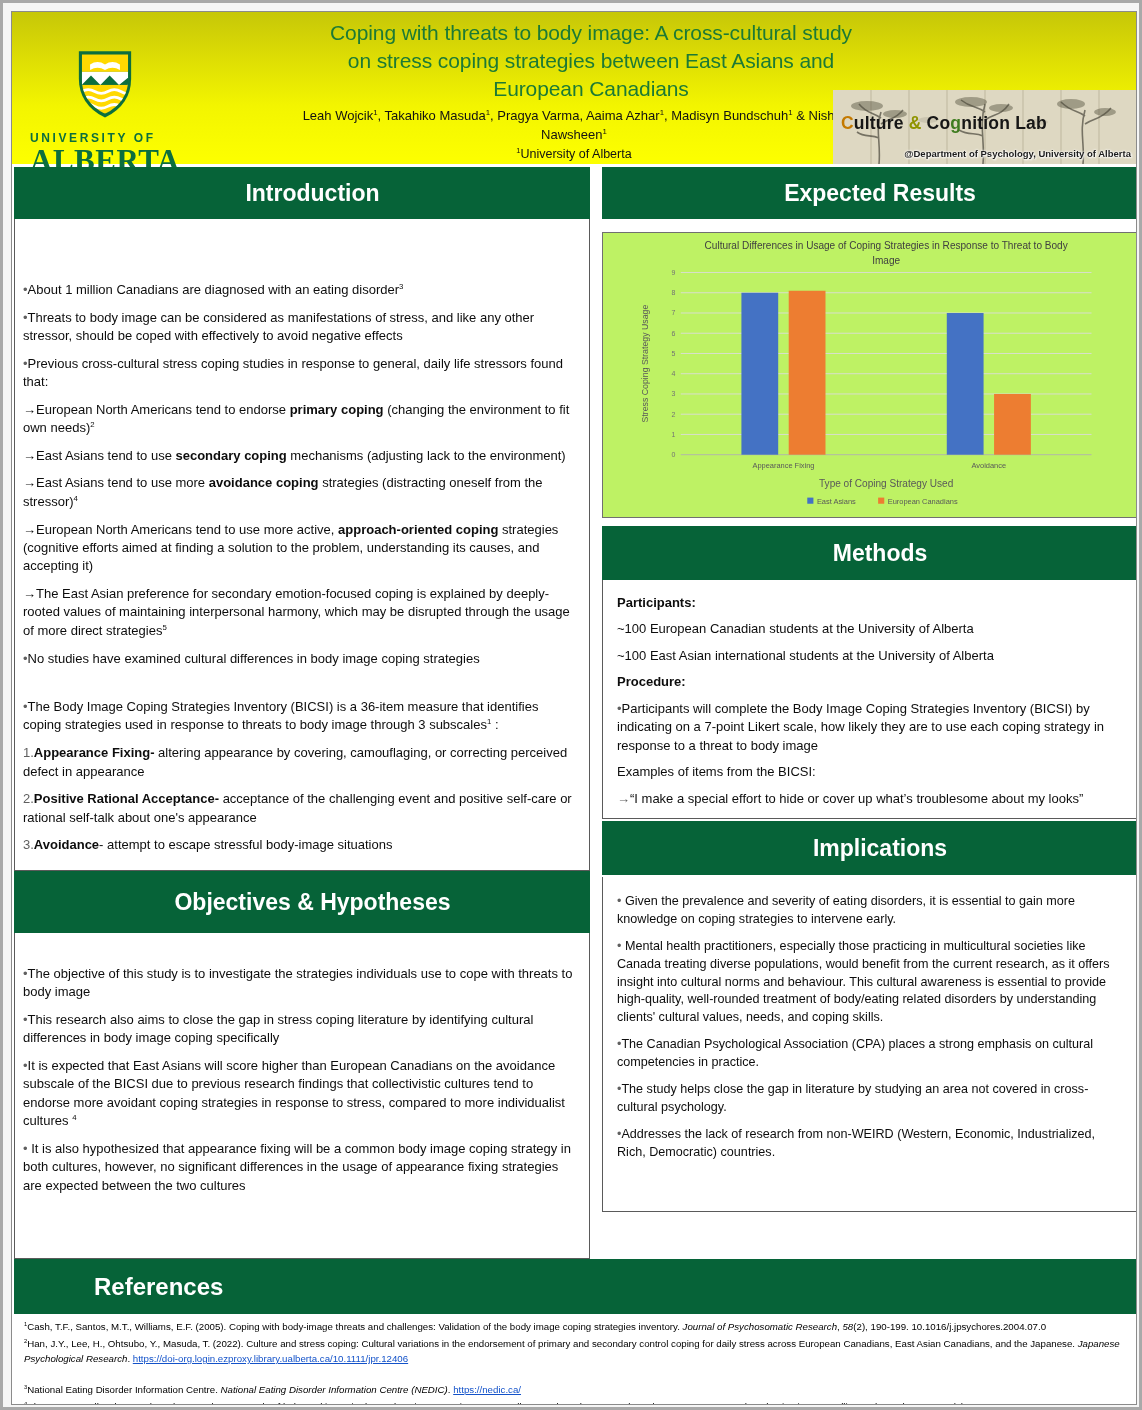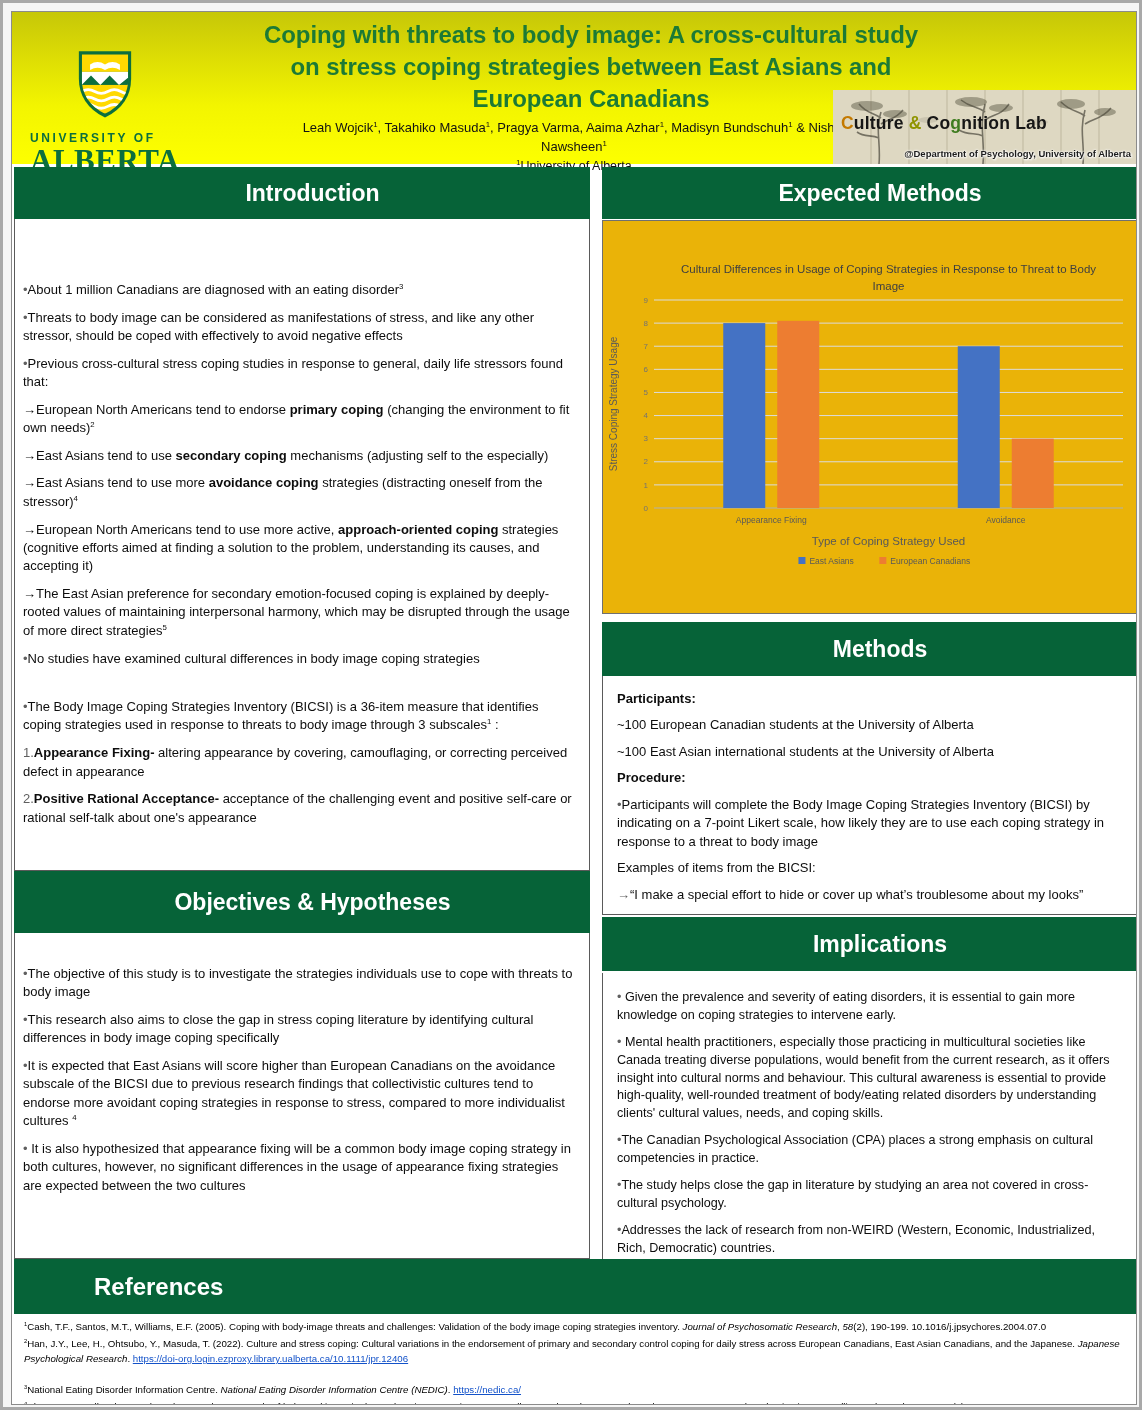--- a/index.html
+++ b/index.html
@@ -8,39 +8,39 @@
   .poster{position:absolute;left:8px;top:8px;width:1126px;height:1394px;background:#ffffff;border:1px solid #8b8b8b;box-sizing:border-box;overflow:hidden;}
 
   
   .header{position:absolute;left:0;top:0;width:100%;height:152px;
     background:linear-gradient(180deg,#c6c708 0%,#dddd04 30%,#f3f500 62%,#fdff00 100%);}
   .logo{position:absolute;left:18px;top:38px;display:flex;align-items:center;gap:13px;flex-direction:column;}
   .logo-text{display:flex;flex-direction:column;}
   .logo-l1{font-size:12px;font-weight:700;letter-spacing:2.6px;color:#0c6e3e;}
   .logo-l2{font-family:"Liberation Serif",serif;font-size:31px;font-weight:700;letter-spacing:.5px;color:#0c6e3e;line-height:1.05;}
   .title-block{position:absolute;left:0;top:7px;width:100%;text-align:center;}
-  .poster-title{font-size:24px;font-weight:700;color:#1c7a35;line-height:1.33;letter-spacing:-.1px;padding-left:34px;}
+  .poster-title{font-size:21px;font-weight:400;color:#1c7a35;line-height:1.33;letter-spacing:-.1px;padding-left:34px;}
   .authors{margin:3px auto 0;max-width:600px;font-size:13px;color:#121212;line-height:1.5;}
   .affiliation{font-size:12.5px;color:#121212;margin-top:1px;}
   .lab-banner{position:absolute;right:0;top:78px;width:303px;height:74px;overflow:hidden;background:#ded8c2;}
   .lab-bg{position:absolute;inset:0;}
   .lab-name{position:absolute;left:8px;top:23px;font-size:17.5px;font-weight:700;color:#161616;letter-spacing:.2px;}
   .lab-attrib{position:absolute;right:5px;bottom:5px;font-size:9.5px;font-weight:700;color:#1c1c1c;
     text-shadow:0 0 2px #fff,0 0 3px #fff,1px 1px 2px #fff;}
 
   
   .col-left{position:absolute;left:2px;top:155px;width:576px;}
   .col-right{position:absolute;left:590px;top:155px;width:535px;}
   .bar{background:#066338;color:#ffffff;font-weight:700;display:flex;align-items:center;justify-content:center;font-size:23px;padding-left:21px;}
   .h52{height:52px}.h62{height:62px}.h63{height:54px}
   .content{background:#fff;border:1px solid #5a5a5a;border-top:none;box-sizing:border-box;
     font-size:13px;line-height:1.42;color:#0d0d0d;overflow:hidden;}
   .intro{height:652px;padding:62px 10px 0 8px;}
   .objectives{height:326px;padding:32px 12px 0 8px;}
-  .chart-box{height:394px;margin-top:1px;border:1px solid #707070;background:#eab308;box-sizing:border-box;padding:1px;}
+  .chart-box{height:286px;margin-top:13px;border:1px solid #707070;background:#bef264;box-sizing:border-box;padding:1px;}
   .methods{height:239px;padding:14px 12px 0 14px;border:1px solid #5a5a5a;border-top:none;}
   .impl{height:335px;margin-top:2px;padding:16px 12px 0 14px;font-size:12.6px;border:1px solid #5a5a5a;border-top:none;}
   .mbar{margin-top:8px;}
   .ibar{margin-top:2px;}
 
   .para{margin-bottom:9px;}
   .methods .para{margin-bottom:8px;}
   .impl .para{margin-bottom:9px;}
 
   
@@ -134,43 +134,44 @@
 
     <div class="col-left">
       <div class="bar h52">
         <span>Introduction</span>
       </div>
       <div class="content intro">
           <div class="para"><span class="dim">•</span><span>About 1 million Canadians are diagnosed with an eating disorder</span><sup>3</sup></div>
           <div class="para"><span class="dim">•</span><span>Threats to body image can be considered as manifestations of stress, and like  any other stressor, should be coped with effectively to avoid negative effects</span></div>
           <div class="para"><span class="dim">•</span><span>Previous cross-cultural stress coping studies in response to general, daily life stressors found that:</span></div>
           <div class="para"><span>→European North Americans tend to endorse </span><span class="b">primary coping</span><span> (changing the environment to fit own needs)</span><sup>2</sup></div>
-          <div class="para"><span>→East Asians tend to use </span><span class="b">secondary coping</span><span> mechanisms (adjusting self to the especially)</span></div>
+          <div class="para"><span>→East Asians tend to use </span><span class="b">secondary coping</span><span> mechanisms (adjusting lack to the environment)</span></div>
           <div class="para"><span>→East Asians tend to use more </span><span class="b">avoidance coping</span><span> strategies (distracting oneself from the stressor)</span><sup>4</sup></div>
           <div class="para"><span>→European North Americans tend to use more active, </span><span class="b">approach-oriented coping</span><span> strategies (cognitive efforts aimed at finding a solution to the problem, understanding its causes, and accepting it)</span></div>
           <div class="para"><span>→The East Asian preference for secondary emotion-focused coping is explained by deeply-rooted values of maintaining interpersonal harmony, which may be disrupted through the usage of more direct strategies</span><sup>5</sup></div>
           <div class="para"><span class="dim">•</span><span>No studies have examined cultural differences in body image coping strategies</span></div>
           <div class="para" style="margin-top: 30px;"><span class="dim">•</span><span>The Body Image Coping Strategies Inventory (BICSI) is a 36-item measure that identifies coping strategies used in response to threats to body image through 3 subscales</span><sup>1</sup><span> :</span></div>
           <div class="para"><span class="dim">1.</span><span class="b">Appearance Fixing-</span><span> altering appearance by covering, camouflaging, or correcting perceived defect in appearance</span></div>
           <div class="para"><span class="dim">2.</span><span class="b">Positive Rational Acceptance-</span><span> acceptance of the challenging event and positive self-care or rational self-talk about one's appearance</span></div>
+          <div class="para"><span class="dim">3.</span><span class="b">Avoidance</span><span>- attempt to escape stressful body-image situations</span></div>
         </div>
       <div class="bar h62">
         <span>Objectives &amp; Hypotheses</span>
       </div>
       <div class="content objectives">
           <div class="para"><span class="dim">•</span><span>The objective of this study is to investigate the strategies individuals use to cope with threats to body image</span></div>
           <div class="para"><span class="dim">•</span><span>This research also aims to close the gap in stress coping literature by identifying cultural differences in body image coping specifically</span></div>
           <div class="para"><span class="dim">•</span><span>It is expected that East Asians will score higher than European Canadians on the avoidance subscale of the BICSI due to previous research findings that collectivistic cultures tend to endorse more avoidant coping strategies in response to stress, compared to more individualist cultures </span><sup>4</sup></div>
           <div class="para"><span class="dim">•</span><span> It is also hypothesized that appearance fixing will be a common body image coping strategy in both cultures, however, no significant differences in the usage of appearance fixing strategies are expected between the two cultures</span></div>
         </div>
     </div>
 
     <div class="col-right">
       <div class="bar h52">
-        <span>Expected Methods</span>
+        <span>Expected Results</span>
       </div>
       <div class="chart-box" id="chart-host"><svg viewBox="0 0 531 322" width="100%" height="100%">
             <text x="284.5" y="17" text-anchor="middle" font-size="11.5" fill="#404040" font-family="Liberation Sans, sans-serif">Cultural Differences in Usage of Coping Strategies in Response to Threat to Body</text>
             <text x="284.5" y="34" text-anchor="middle" font-size="11.5" fill="#404040" font-family="Liberation Sans, sans-serif">Image</text>
             <line x1="50" x2="519" y1="252" y2="252" stroke="#b0b0b0" stroke-width="1"></line>
             <text x="44" y="254.7" text-anchor="end" font-size="8" fill="#737373" font-family="Liberation Sans, sans-serif">0</text>
             <line x1="50" x2="519" y1="228.88888888888889" y2="228.88888888888889" stroke="#dcdcdc" stroke-width="1"></line>
             <text x="44" y="231.58888888888887" text-anchor="end" font-size="8" fill="#737373" font-family="Liberation Sans, sans-serif">1</text>
             <line x1="50" x2="519" y1="205.77777777777777" y2="205.77777777777777" stroke="#dcdcdc" stroke-width="1"></line>
             <text x="44" y="208.47777777777776" text-anchor="end" font-size="8" fill="#737373" font-family="Liberation Sans, sans-serif">2</text>

